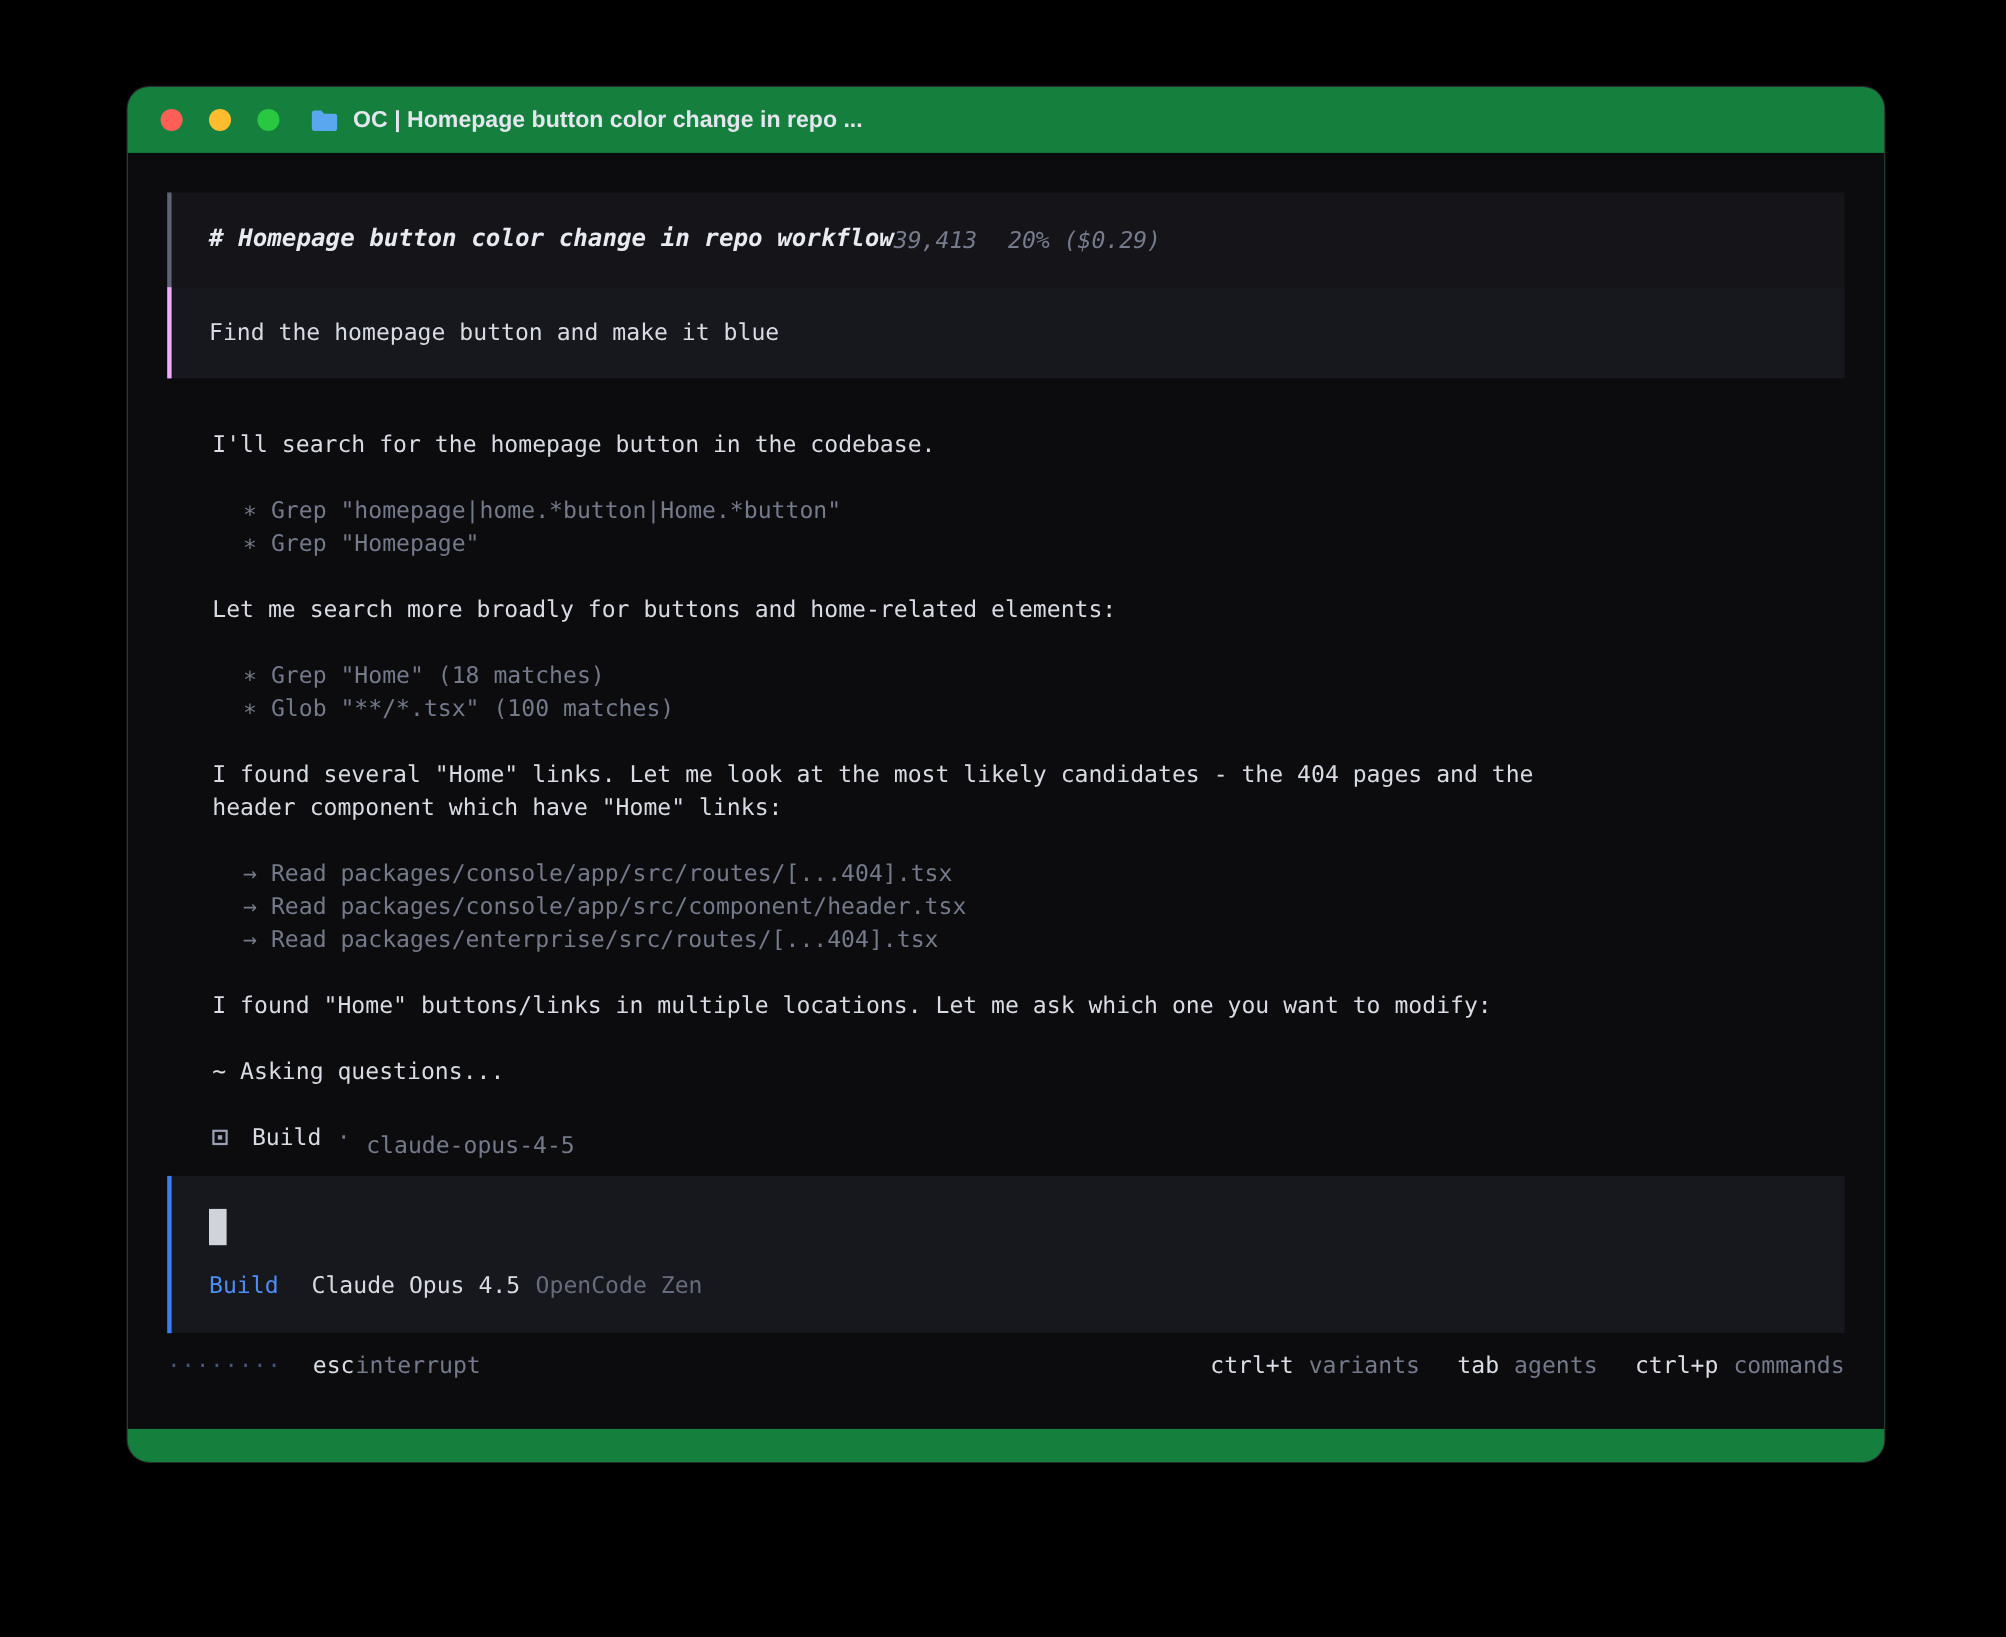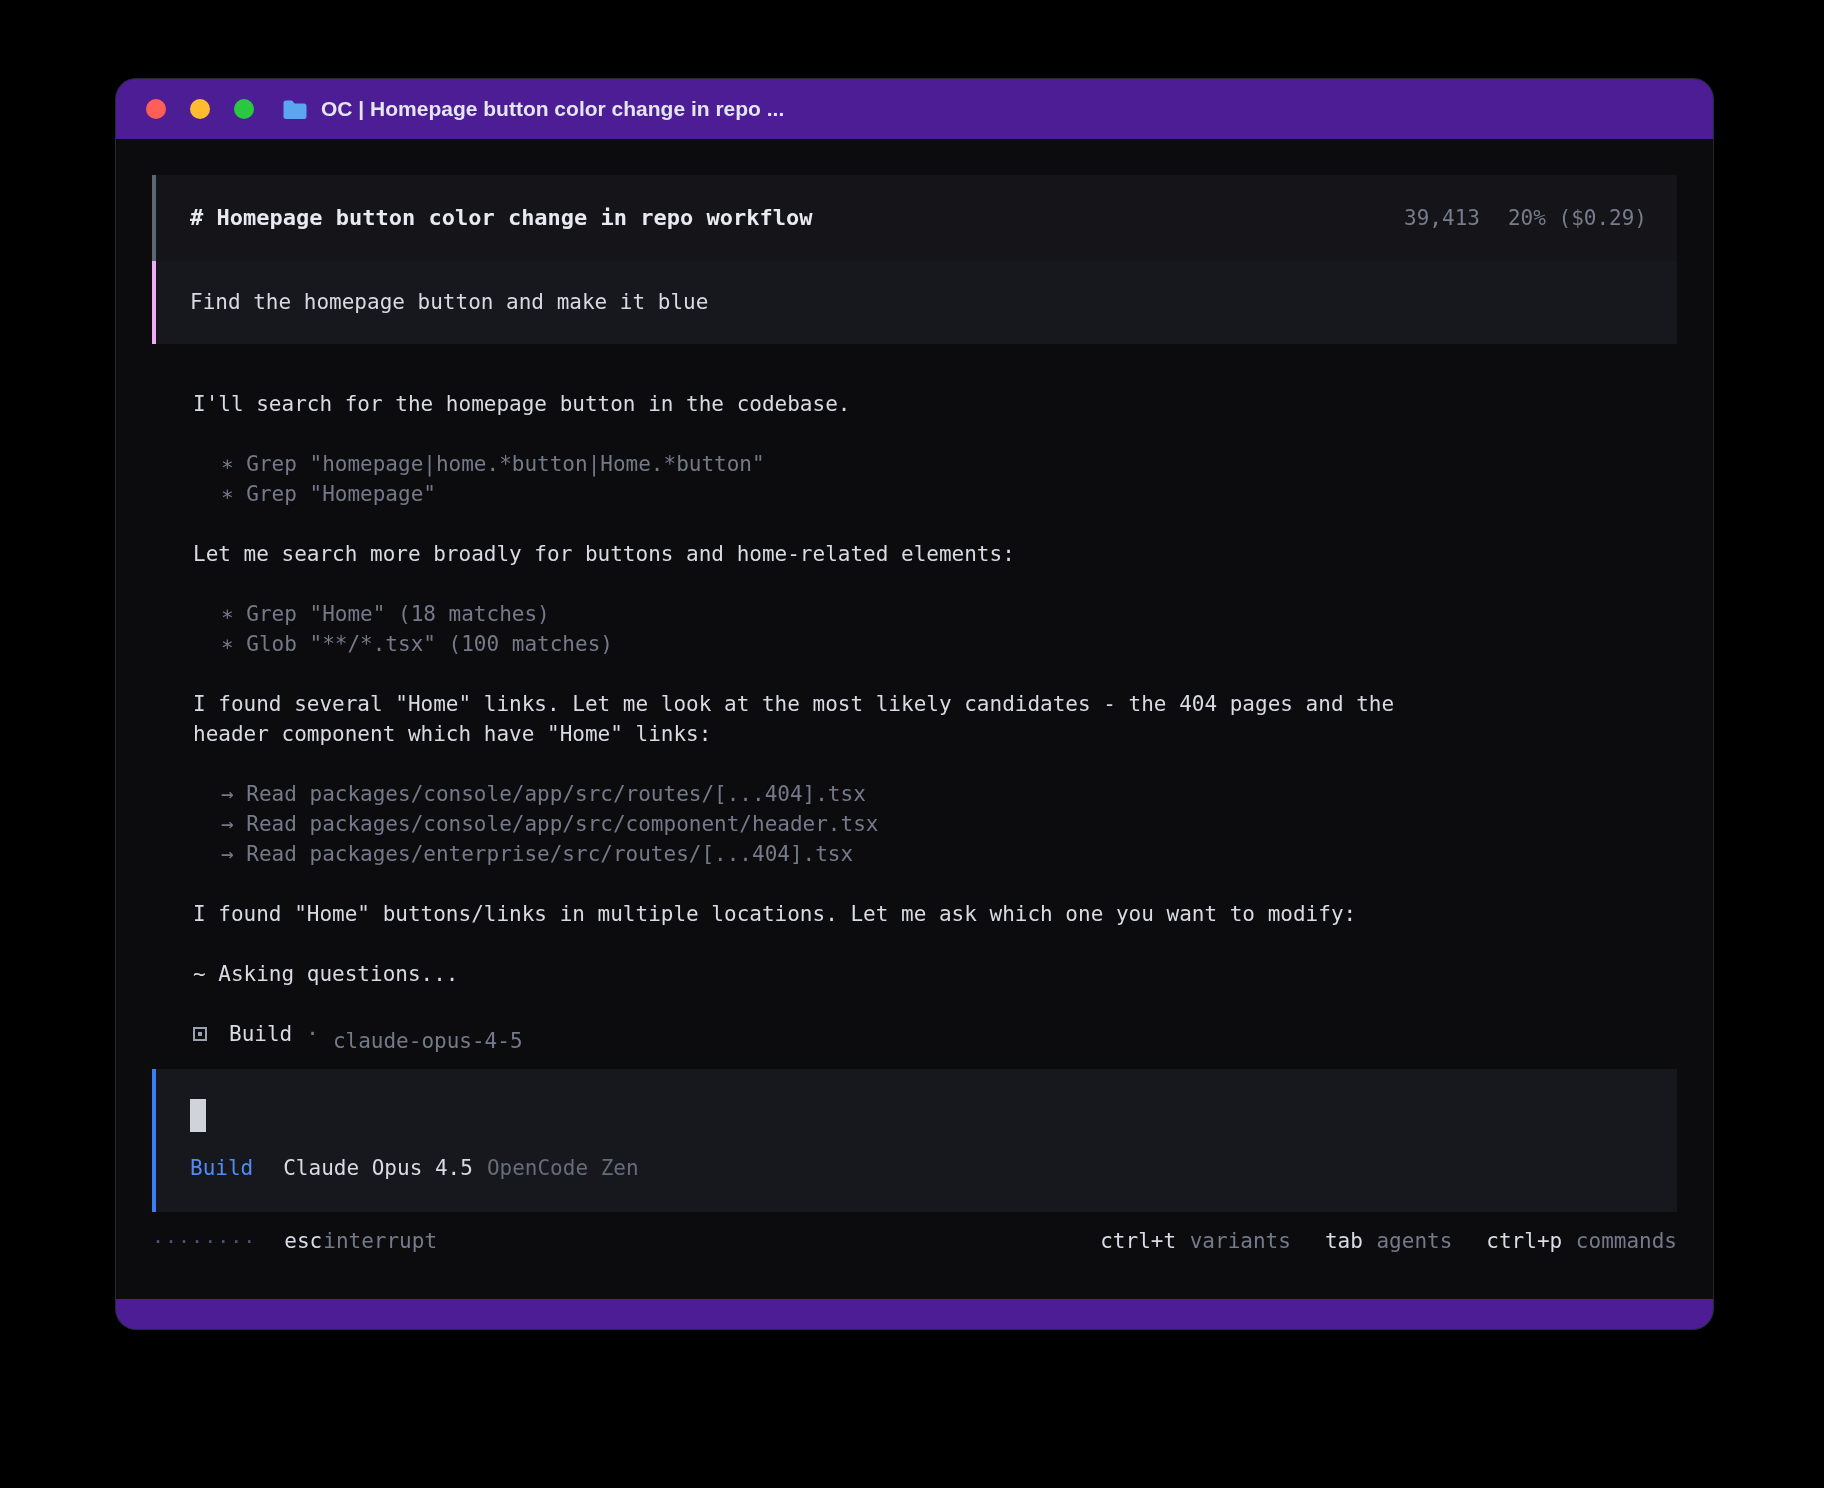--- a/index.html
+++ b/index.html
@@ -1,21 +1,21 @@
 <!DOCTYPE html>
 <html><head>
 <meta charset="utf-8">
 <style>
   * { margin:0; padding:0; box-sizing:border-box; }
   html,body { width:1824px; height:1488px; background:#000; overflow:hidden; }
   body { font-family:"DejaVu Sans Mono", monospace; }
 
   .window {
     position:absolute; left:116px; top:79px; width:1597px; height:1250px;
-    background:#4c1d95; border-radius:20px; overflow:hidden;
+    background:#15803d; border-radius:20px; overflow:hidden;
     display:flex; flex-direction:column; padding-bottom:30px;
     box-shadow:0 0 0 1px rgba(130,135,160,0.30), 0 30px 80px rgba(0,0,0,0.9);
   }
 
   
   .titlebar { flex:0 0 60px; display:flex; align-items:center; padding:0 30px; }
   .lights { display:flex; gap:24px; }
   .light { width:20px; height:20px; border-radius:50%; }
   .light.red { background:#ff5f57; }
   .light.yellow { background:#febc2e; }
@@ -28,22 +28,22 @@
 
   
   .content {
     flex:1; background:#0c0c0f; padding:36px 36px 0 36px;
     display:flex; flex-direction:column; overflow:hidden;
     font-size:21px; color:#d8dbe3;
   }
 
   .session-header {
     background:#141419; border-left:4px solid #5d6474;
-    padding:32px 30px 32px 34px; display:flex; justify-content:space-between;
-    align-items:center; line-height:22px;
+    padding:32px 30px 32px 34px; display:flex; 
+    align-items:center; line-height:22px;font-style:italic;
   }
   .session-title { font-weight:bold; font-size:22px; color:#e8eaf1; }
   .session-stats { color:#767c8c; }
   .session-stats .tokens { margin-right:28px; }
 
   .user-message {
     background:#17181d; border-left:4px solid #f0abfc;
     padding:31px 34px; line-height:21px; color:#d8dbe3;
   }
 

